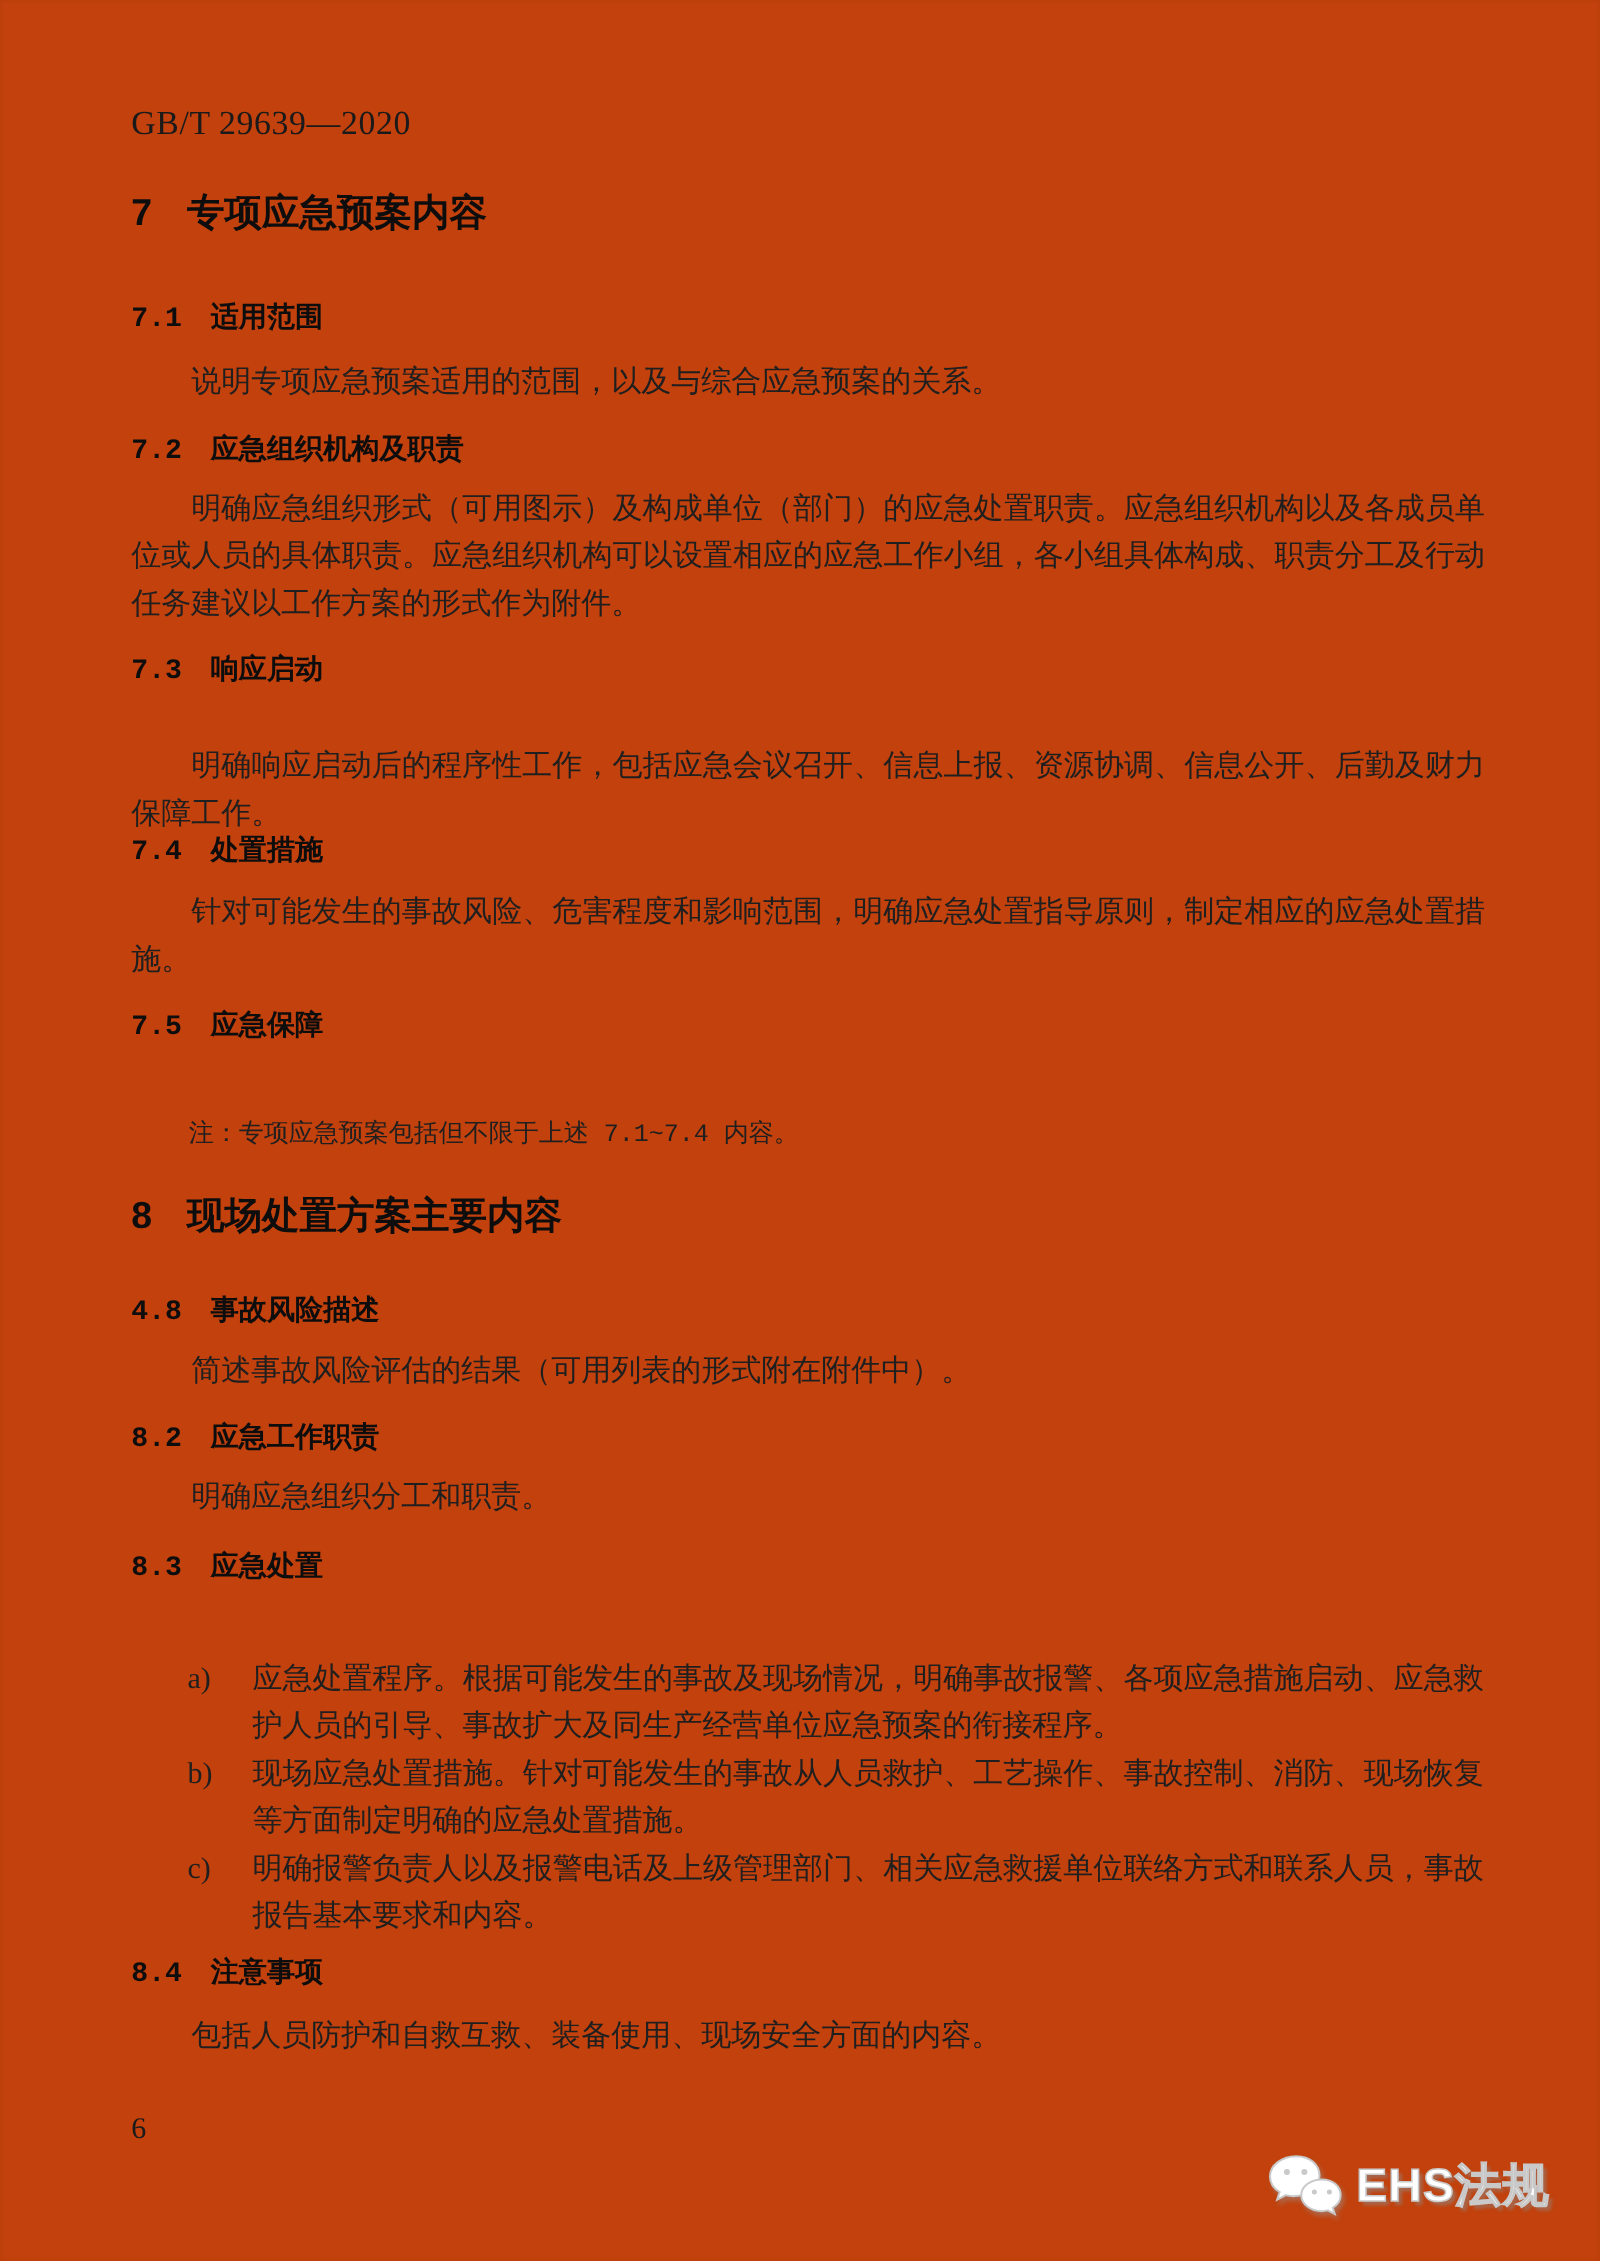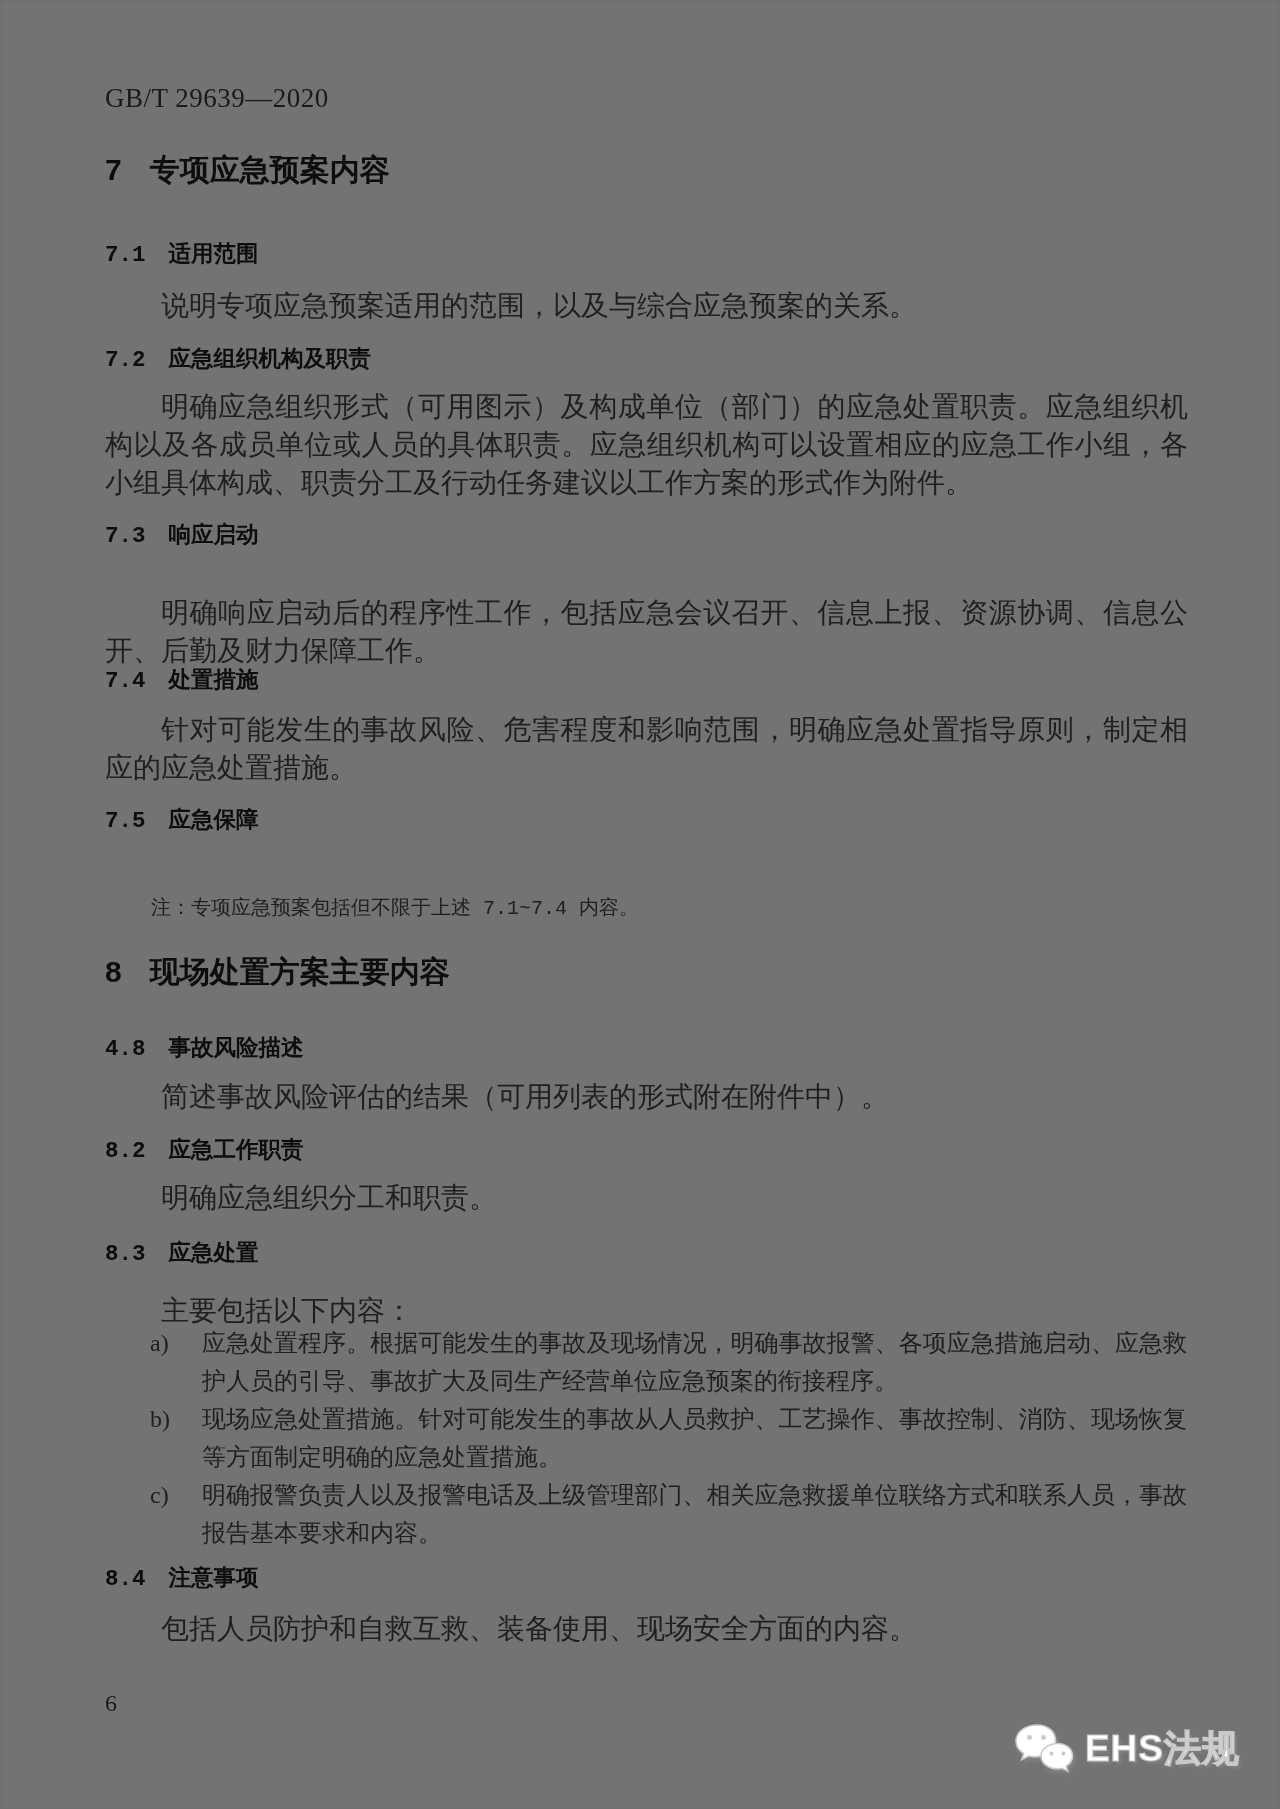--- a/index.html
+++ b/index.html
@@ -5,41 +5,41 @@
   html,body{margin:0;padding:0;}
   body{
     width:1280px;height:1809px;
     background:#f5f5f5;
     font-family:"Liberation Serif","DejaVu Serif",serif;
     position:relative;
   }
   .page{
     position:absolute;left:0;top:0;
     width:1280px;height:1809px;
-    background:#737373;
+    background:#c2410c;
     box-shadow:inset 0 0 4px rgba(0,0,0,0.06);
     overflow:hidden;
   }
   .abs{position:absolute;left:105px;right:92px;}
   .doc-code{
     font-size:27px;color:#1a1a1a;letter-spacing:0.5px;
     font-family:"Liberation Serif","DejaVu Serif",serif;
   }
   .h1{
     font-family:"Liberation Sans","DejaVu Sans",sans-serif;
     font-weight:bold;font-size:30px;color:#0d0d0d;
   }
   .h2{
     font-family:Liberation Mono, monospace;
     font-weight:bold;font-size:22.5px;color:#0d0d0d;
   }
   .h1 .sec-num{margin-right:28px;}
   .h2 .sec-num{margin-right:23px;}
   .para{
-    font-size:28px;line-height:38px;color:#1f1f1f;
+    font-size:24px;line-height:38px;color:#1f1f1f;
     text-indent:2em;text-align:justify;
   }
   .note{
     font-size:20px;line-height:32px;color:#1f1f1f;
     text-indent:2.3em;
   }
   .list{font-size:24px;line-height:38px;color:#1f1f1f;}
   .list-item{display:flex;align-items:flex-start;padding-left:45px;}
   .list-item .marker{
     flex:0 0 52px;
@@ -110,21 +110,20 @@
   <div class="abs para" style="top:1078px;">简述事故风险评估的结果（可用列表的形式附在附件中）。</div>
 
   <div class="abs h2" style="top:1134px;">
     <span class="sec-num">8.2</span><span>应急工作职责</span>
   </div>
   <div class="abs para" style="top:1179px;">明确应急组织分工和职责。</div>
 
   <div class="abs h2" style="top:1237px;">
     <span class="sec-num">8.3</span><span>应急处置</span>
   </div>
-  <div class="abs para" style="top:1292px;">主要包括以下内容：</div>
 
   <div class="abs list" style="top:1324px;">
     <div class="list-item">
       <span class="marker">a)</span>
       <div class="li-text">应急处置程序。根据可能发生的事故及现场情况，明确事故报警、各项应急措施启动、应急救护人员的引导、事故扩大及同生产经营单位应急预案的衔接程序。</div>
     </div>
     <div class="list-item">
       <span class="marker">b)</span>
       <div class="li-text">现场应急处置措施。针对可能发生的事故从人员救护、工艺操作、事故控制、消防、现场恢复等方面制定明确的应急处置措施。</div>
     </div>

